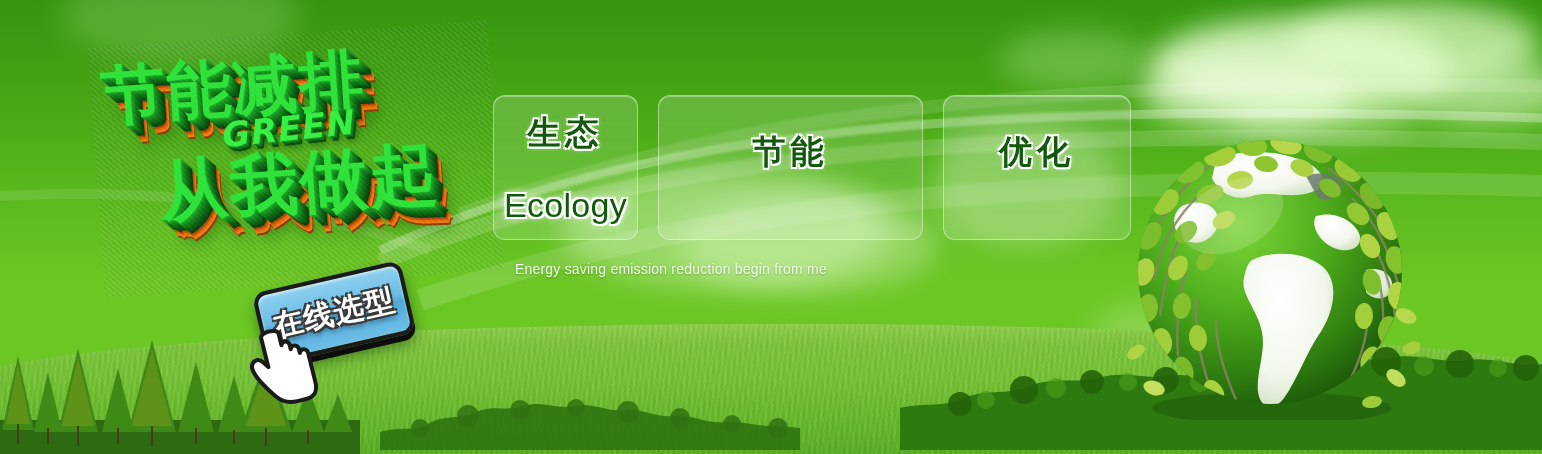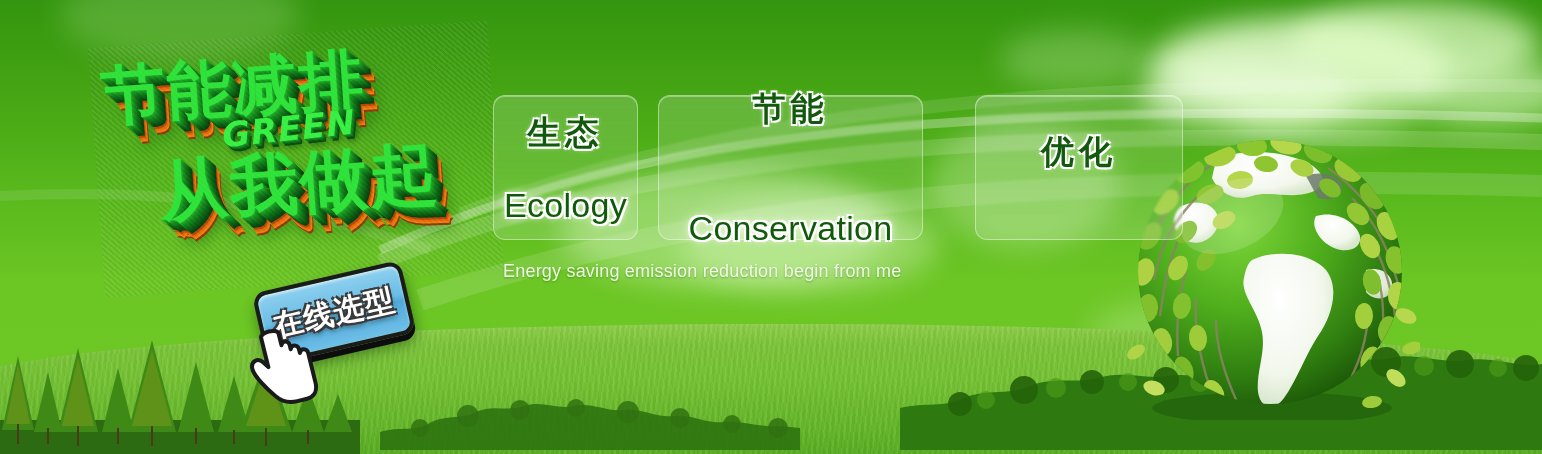--- a/index.html
+++ b/index.html
@@ -125,37 +125,37 @@
   .cards { position:absolute; left:493px; top:95px; display:flex; gap:20px; }
   .card {
     width:145px; height:145px; border-radius:12px;
     background:linear-gradient(to bottom, rgba(255,255,255,.17) 0%, rgba(255,255,255,.10) 55%, rgba(255,255,255,.16) 100%);
     border:1px solid rgba(255,255,255,.42);
     box-shadow:inset 0 1px 0 rgba(255,255,255,.35);
     display:flex; flex-direction:column; align-items:center; justify-content:center;
     backdrop-filter:blur(1px);
   }
   .card.w2 { width:265px;gap:47px; }
-  .card.w3 { width:208px;margin-left:32px; }
+  .card.w3 { width:188px; }
   .card-cn {
     font-family:"DejaVu Sans","Liberation Sans",sans-serif;
     font-size:33px; font-weight:700; color:#12590d; letter-spacing:5px;
     margin-bottom:30px;
     text-shadow:-1.6px -1.6px 0 #fff, 1.6px -1.6px 0 #fff, -1.6px 1.6px 0 #fff, 1.6px 1.6px 0 #fff,
                 0 0 5px rgba(255,255,255,.95);
   }
   .card-en {
     font-size:34px; font-weight:400; color:#115a0c; letter-spacing:.3px; white-space:nowrap;
     text-shadow:-2px -2px 0 #fff, 2px -2px 0 #fff, -2px 2px 0 #fff, 2px 2px 0 #fff,
                 0 0 6px rgba(255,255,255,.98), 0 0 11px rgba(255,255,255,.75);
   }
 
   .tagline {
-    position:absolute; left:503px; top:261px;
-    font-size:18px; color:#f1fbe4; letter-spacing:.2px; white-space:nowrap;
+    position:absolute; left:515px; top:261px;
+    font-size:14px; color:#f1fbe4; letter-spacing:.2px; white-space:nowrap;
     text-shadow:0 1px 2px rgba(20,70,10,.35);
   }
 </style>
 </head>
 <body>
 
 <div class="banner">
 
   <div>
     <div class="cloud cl-a"></div>
@@ -381,21 +381,20 @@
     </svg>
   </div>
 
   <div class="cards">
     <div class="card">
       <div class="card-cn">生态</div>
       <div class="card-en">Ecology</div>
     </div>
     <div class="card w2">
       <div class="card-cn">节能</div>
-      <div class="card-en">Conservation</div>
     </div>
     <div class="card w3">
       <div class="card-cn">优化</div>
     </div>
   </div>
 
   <div class="tagline">Energy saving emission reduction begin from me</div>
 
 </div>
 

